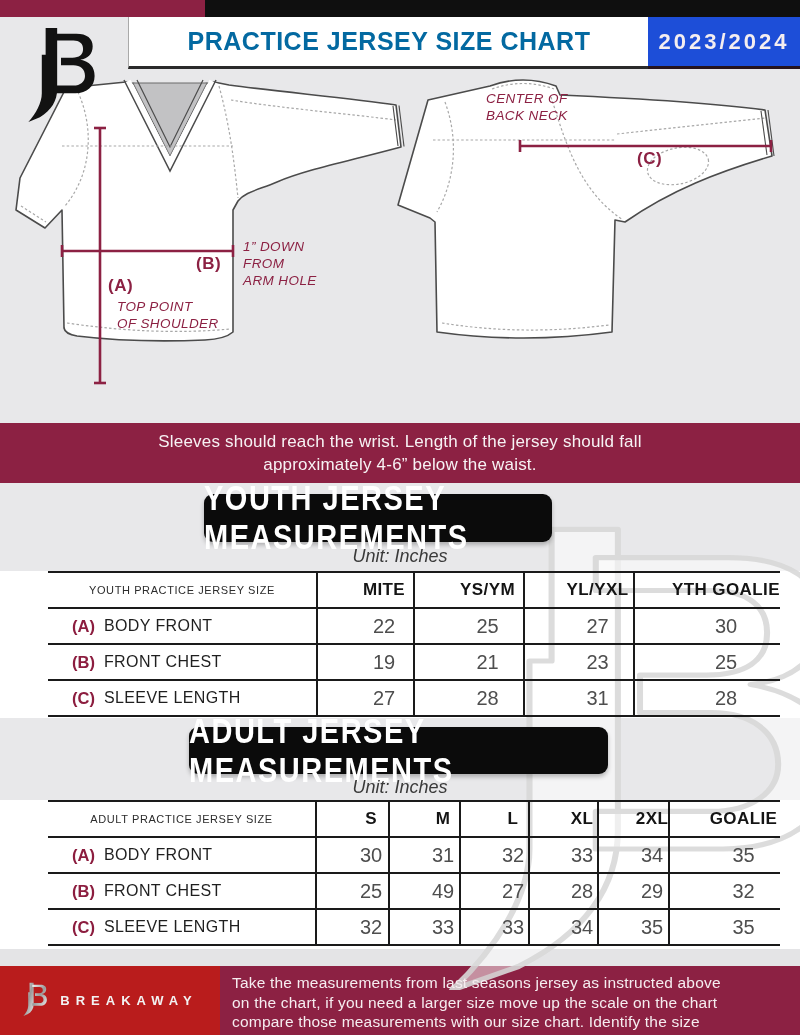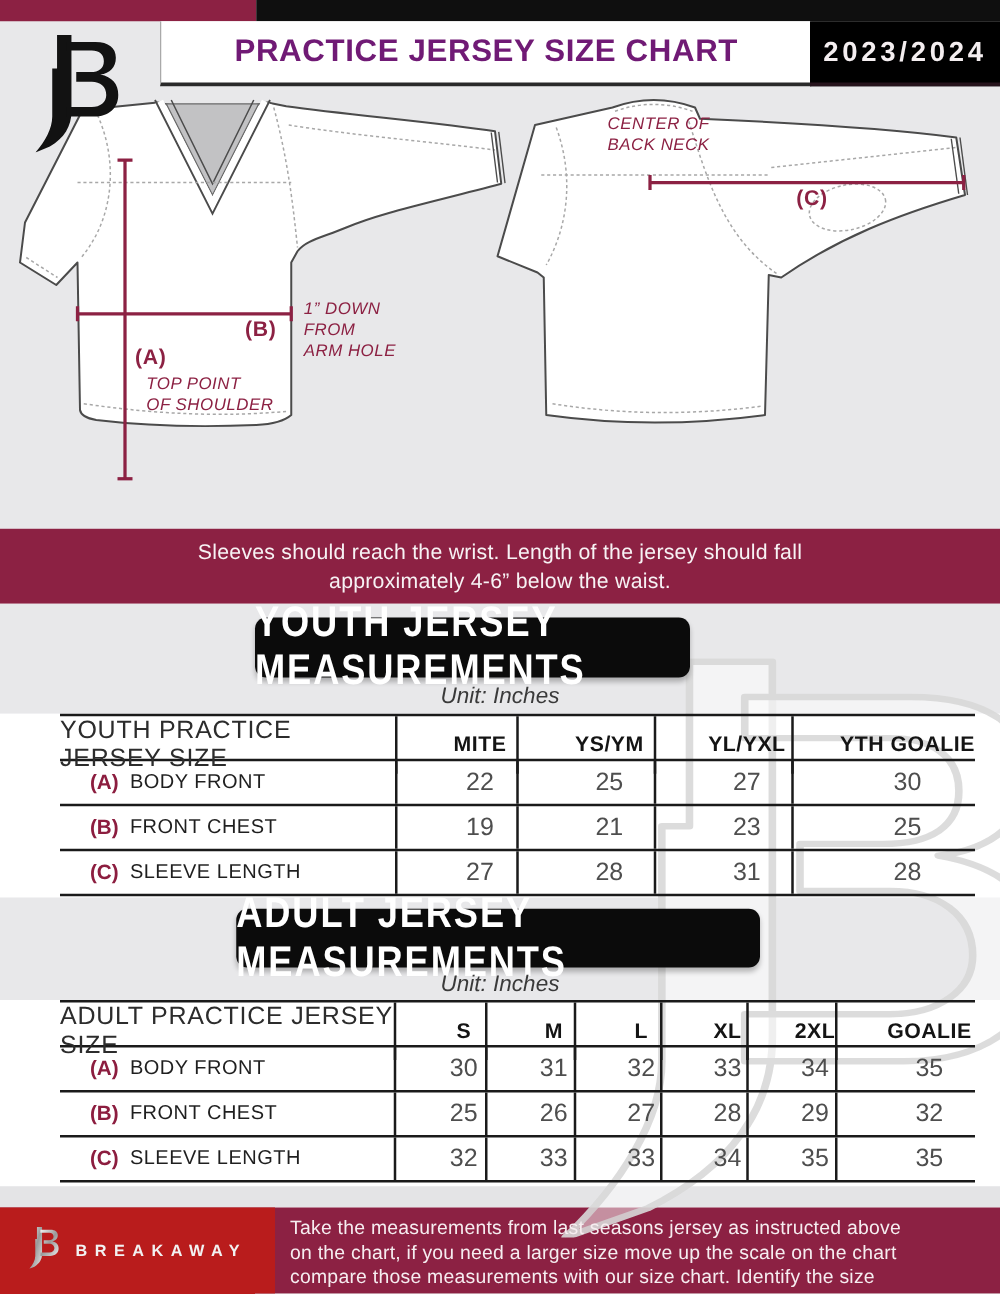--- a/index.html
+++ b/index.html
@@ -17,22 +17,22 @@
   .bg-adulttbl {top:800px; height:149px;background:#ffffff;}
   .bg-gap      {top:949px; height:17px;background:#e4e4e6;}
   .bg-footer   {top:966px; height:69px;background:#8c2143;}
 
   
   .topbar-maroon{position:absolute;left:0;top:0;width:205px;height:17px;background:#8c2143;z-index:3;}
   .topbar-black {position:absolute;left:205px;top:0;width:595px;height:17px;background:#0f0f0f;z-index:3;}
   .title-box{position:absolute;left:128px;top:17px;width:520px;height:49px;background:#ffffff;
              border-left:1px solid #a9a9a9;border-bottom:3px solid #2a2a2a;z-index:3;
              display:flex;align-items:center;justify-content:center;}
-  .title-box span{font-size:25px;font-weight:800;letter-spacing:.5px;color:#701a75;}
-  .year-box{position:absolute;left:648px;top:17px;width:152px;height:49px;background:#000000;
+  .title-box span{font-size:25px;font-weight:800;letter-spacing:.5px;color:#0369a1;}
+  .year-box{position:absolute;left:648px;top:17px;width:152px;height:49px;background:#1d4ed8;
             border-bottom:3px solid #26131c;z-index:3;display:flex;align-items:center;justify-content:center;}
   .year-box span{font-size:22px;font-weight:800;letter-spacing:3px;color:#f4eef0;}
 
   
   .logo-header{position:absolute;left:24px;top:26px;z-index:3;}
   .watermark{position:absolute;left:430px;top:520px;z-index:1;opacity:.9;}
 
   
   .diagram{position:absolute;left:0;top:70px;width:800px;height:353px;z-index:2;}
   .jersey{position:absolute;}
@@ -60,21 +60,21 @@
   
   .mtable{position:absolute;left:48px;width:732px;border-top:2px solid #1a1a1a;z-index:2;}
   .tbl-youth{top:571px;}
   .tbl-adult{top:800px;}
   .mrow{display:grid;border-bottom:2px solid #1a1a1a;align-items:center;}
   .tbl-youth .mrow{grid-template-columns:268px 97px 110px 110px 147px;height:34px;}
   .tbl-adult .mrow{grid-template-columns:267px 73px 71px 69px 69px 71px 112px;height:34px;}
   .cell{height:100%;display:flex;align-items:center;justify-content:center;border-left:2px solid #1a1a1a;padding-left:37px;}
   .cell:first-child{border-left:none;}
   .cell.lbl{justify-content:flex-start;padding-left:24px;}
-  .hdr-lbl{font-size:20px;color:#2c2c2c;letter-spacing:.6px;justify-content:center;padding-left:0;}
+  .hdr-lbl{font-size:11px;color:#2c2c2c;letter-spacing:.6px;justify-content:center;padding-left:0;}
   .hdr-size{font-weight:800;font-size:17px;color:#141414;letter-spacing:.4px;}
   .rowkey{color:#8c1d3f;font-weight:800;font-size:16.5px;margin-right:9px;}
   .rowlbl{color:#1f1f1f;font-size:16px;letter-spacing:.4px;}
   .val{font-size:20px;color:#4e4e4e;}
 
   
   .footer-black{position:absolute;left:0;top:966px;width:220px;height:69px;background:#b91c1c;z-index:3;
                 display:flex;align-items:center;justify-content:center;gap:12px;}
   .footer-brand{color:#f2f2f2;font-size:13px;font-weight:700;letter-spacing:6px;}
   .footer-text{position:absolute;left:232px;top:973px;width:560px;z-index:3;}
@@ -282,21 +282,21 @@
       <div class="cell val">33</div>
       <div class="cell val">34</div>
       <div class="cell val">35</div>
     </div>
     <div class="mrow">
       <div class="cell lbl">
           <span class="rowkey">(B)</span>
           <span class="rowlbl">FRONT CHEST</span>
         </div>
       <div class="cell val">25</div>
-      <div class="cell val">26</div>
+      <div class="cell val">49</div>
       <div class="cell val">27</div>
       <div class="cell val">28</div>
       <div class="cell val">29</div>
       <div class="cell val">32</div>
     </div>
     <div class="mrow">
       <div class="cell lbl">
           <span class="rowkey">(C)</span>
           <span class="rowlbl">SLEEVE LENGTH</span>
         </div>

